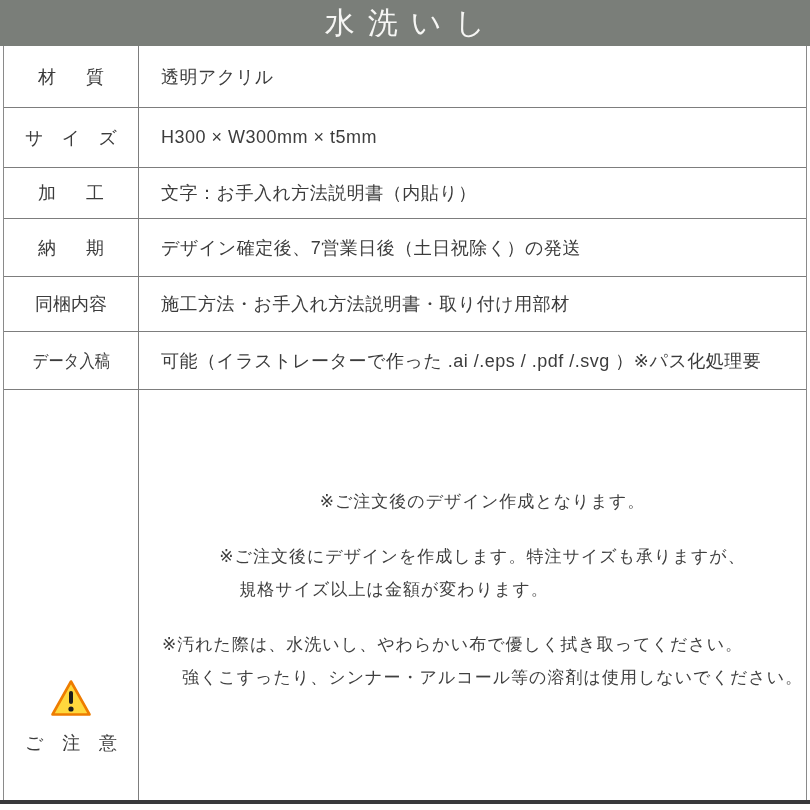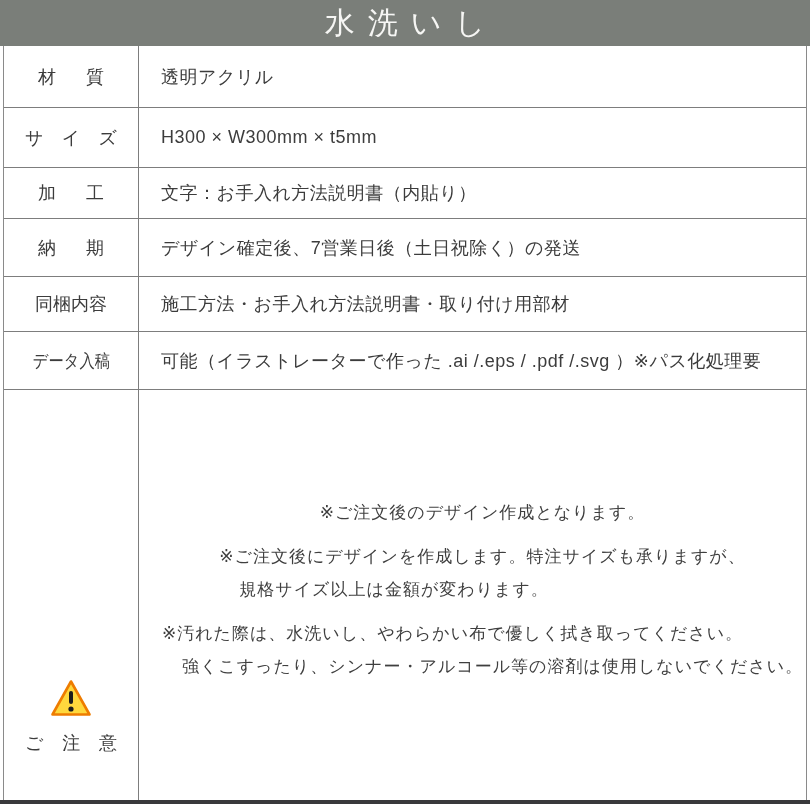--- a/index.html
+++ b/index.html
@@ -93,21 +93,21 @@
     padding-left:20px;
     padding-bottom:12px;
     box-sizing:border-box;
   }
   .note{
     font-size:17px;
     letter-spacing:1px;
     line-height:33px;
     color:#3f3f3f;
   }
-  .note + .note{margin-top:11px;}
+  .note + .note{margin-top:22px;}
   .note .cont{padding-left:20px;}
   
   .bottom-bar{
     width:810px;height:4px;
     background:#39393b;
   }
 </style>
 </head>
 <body>
 

